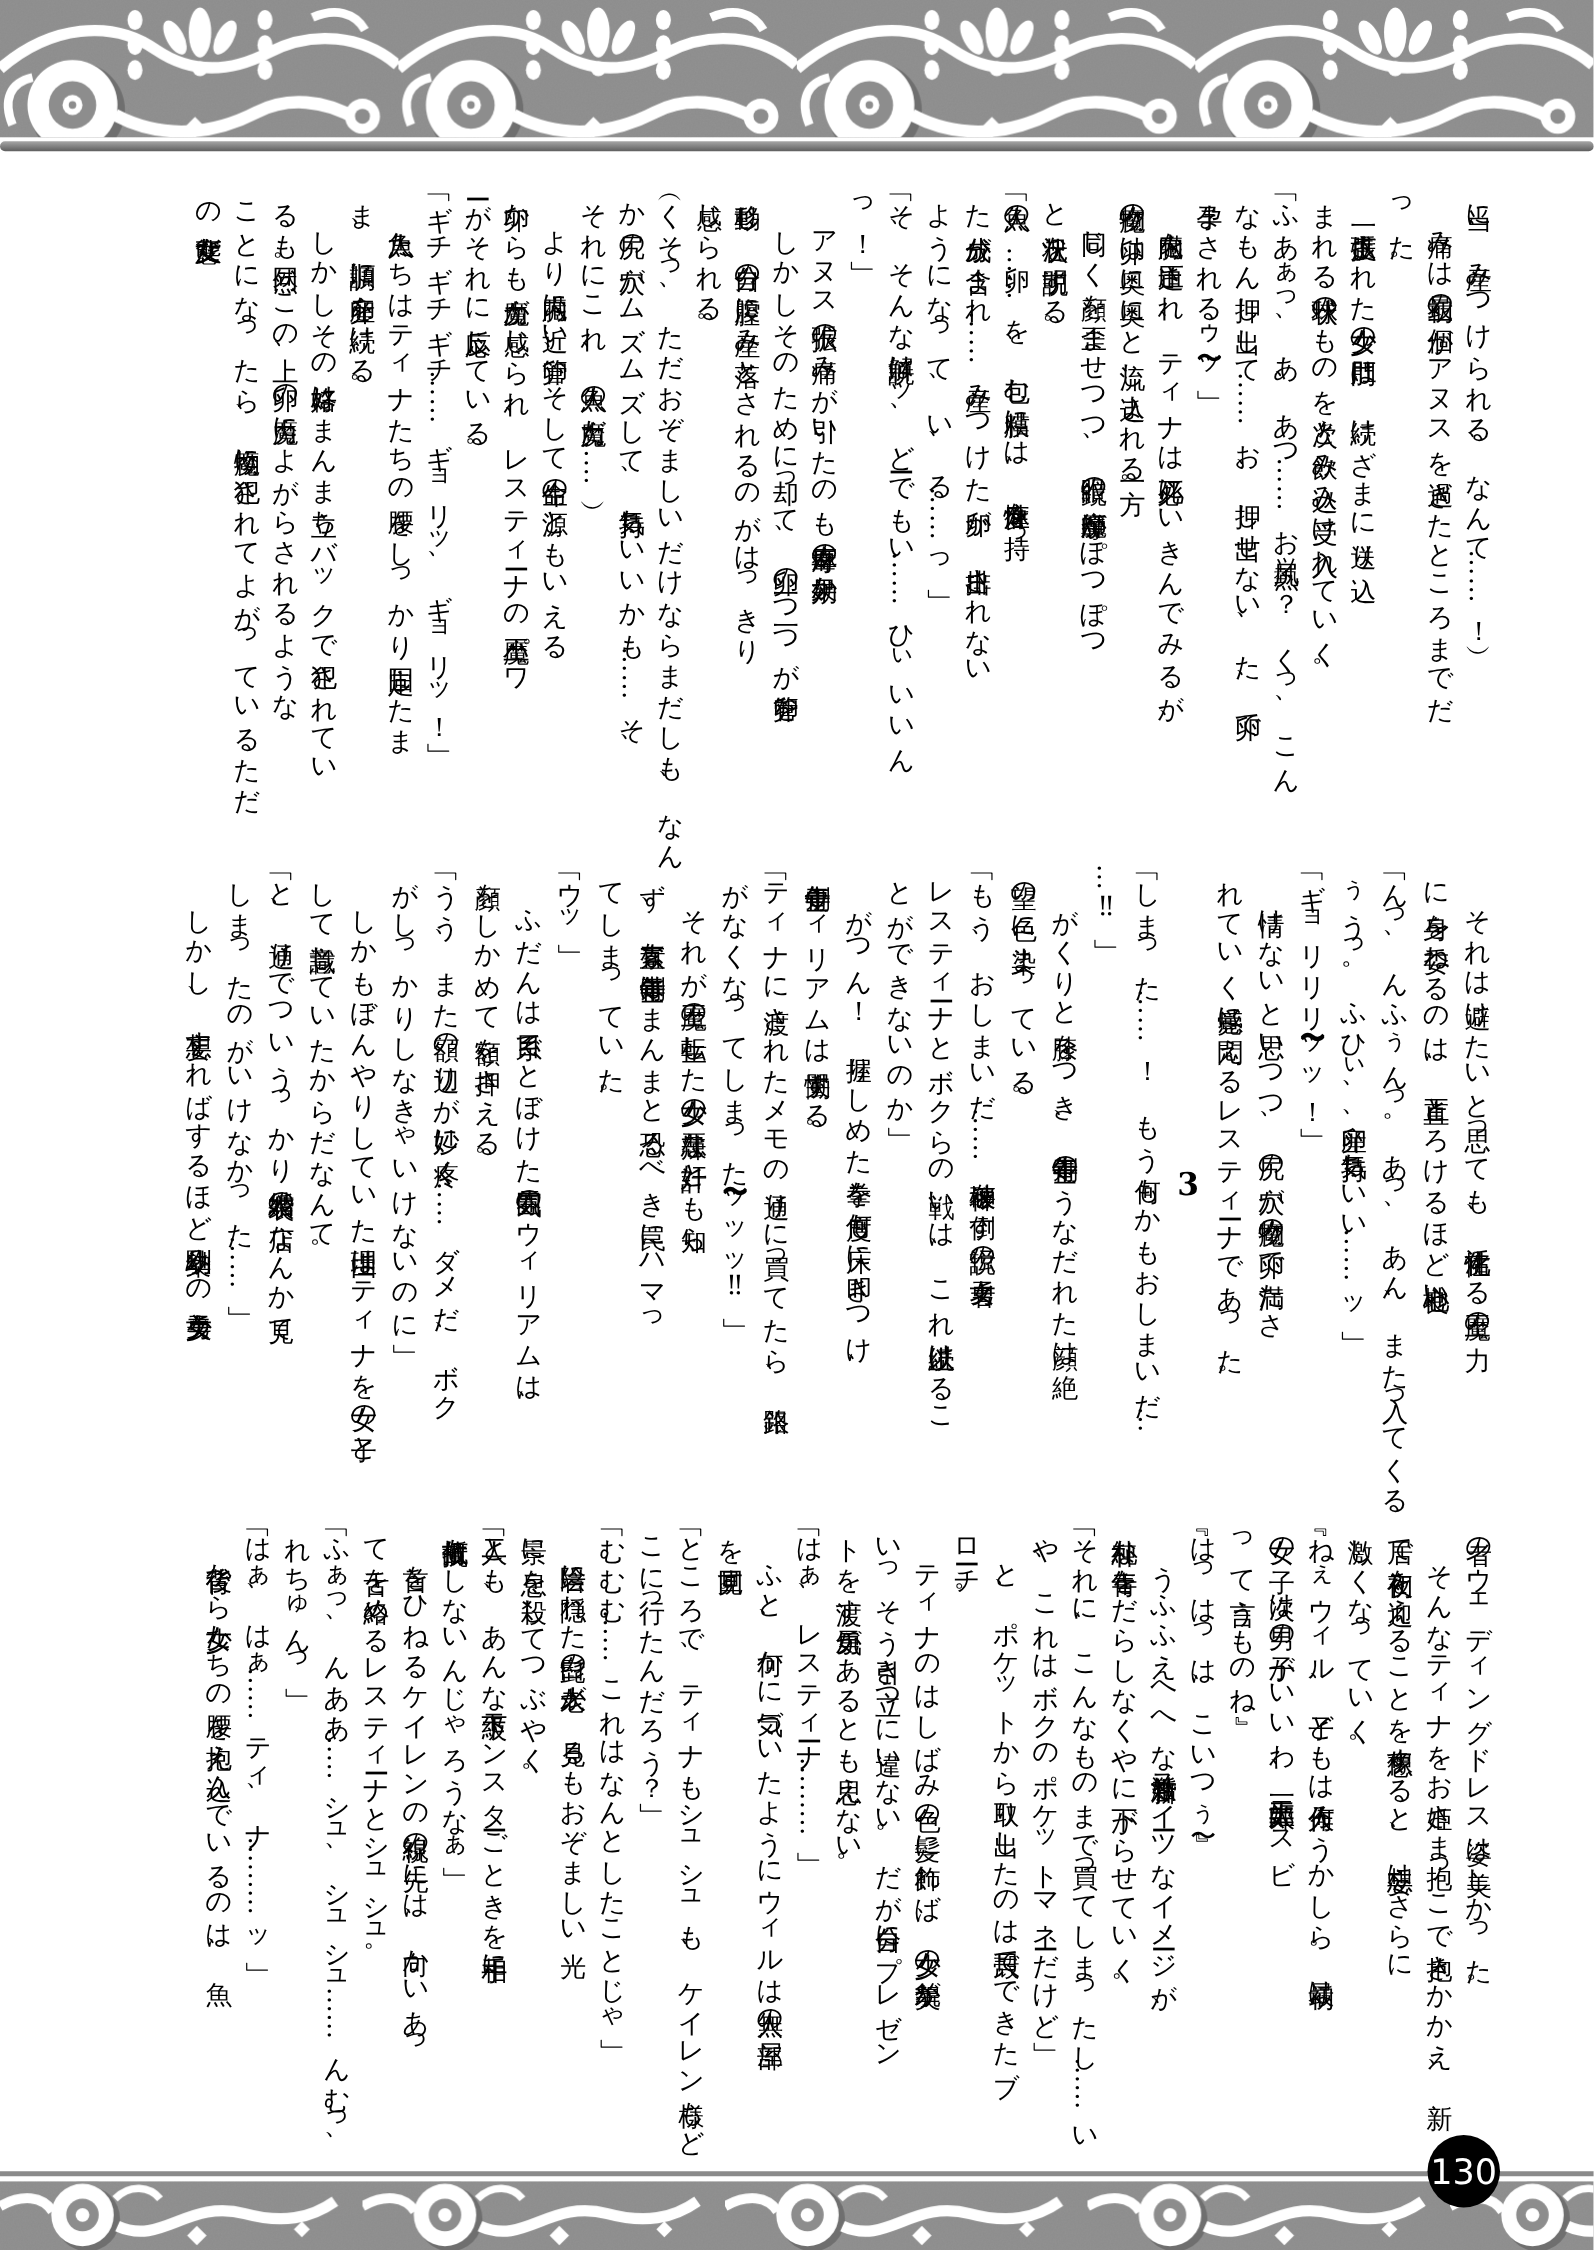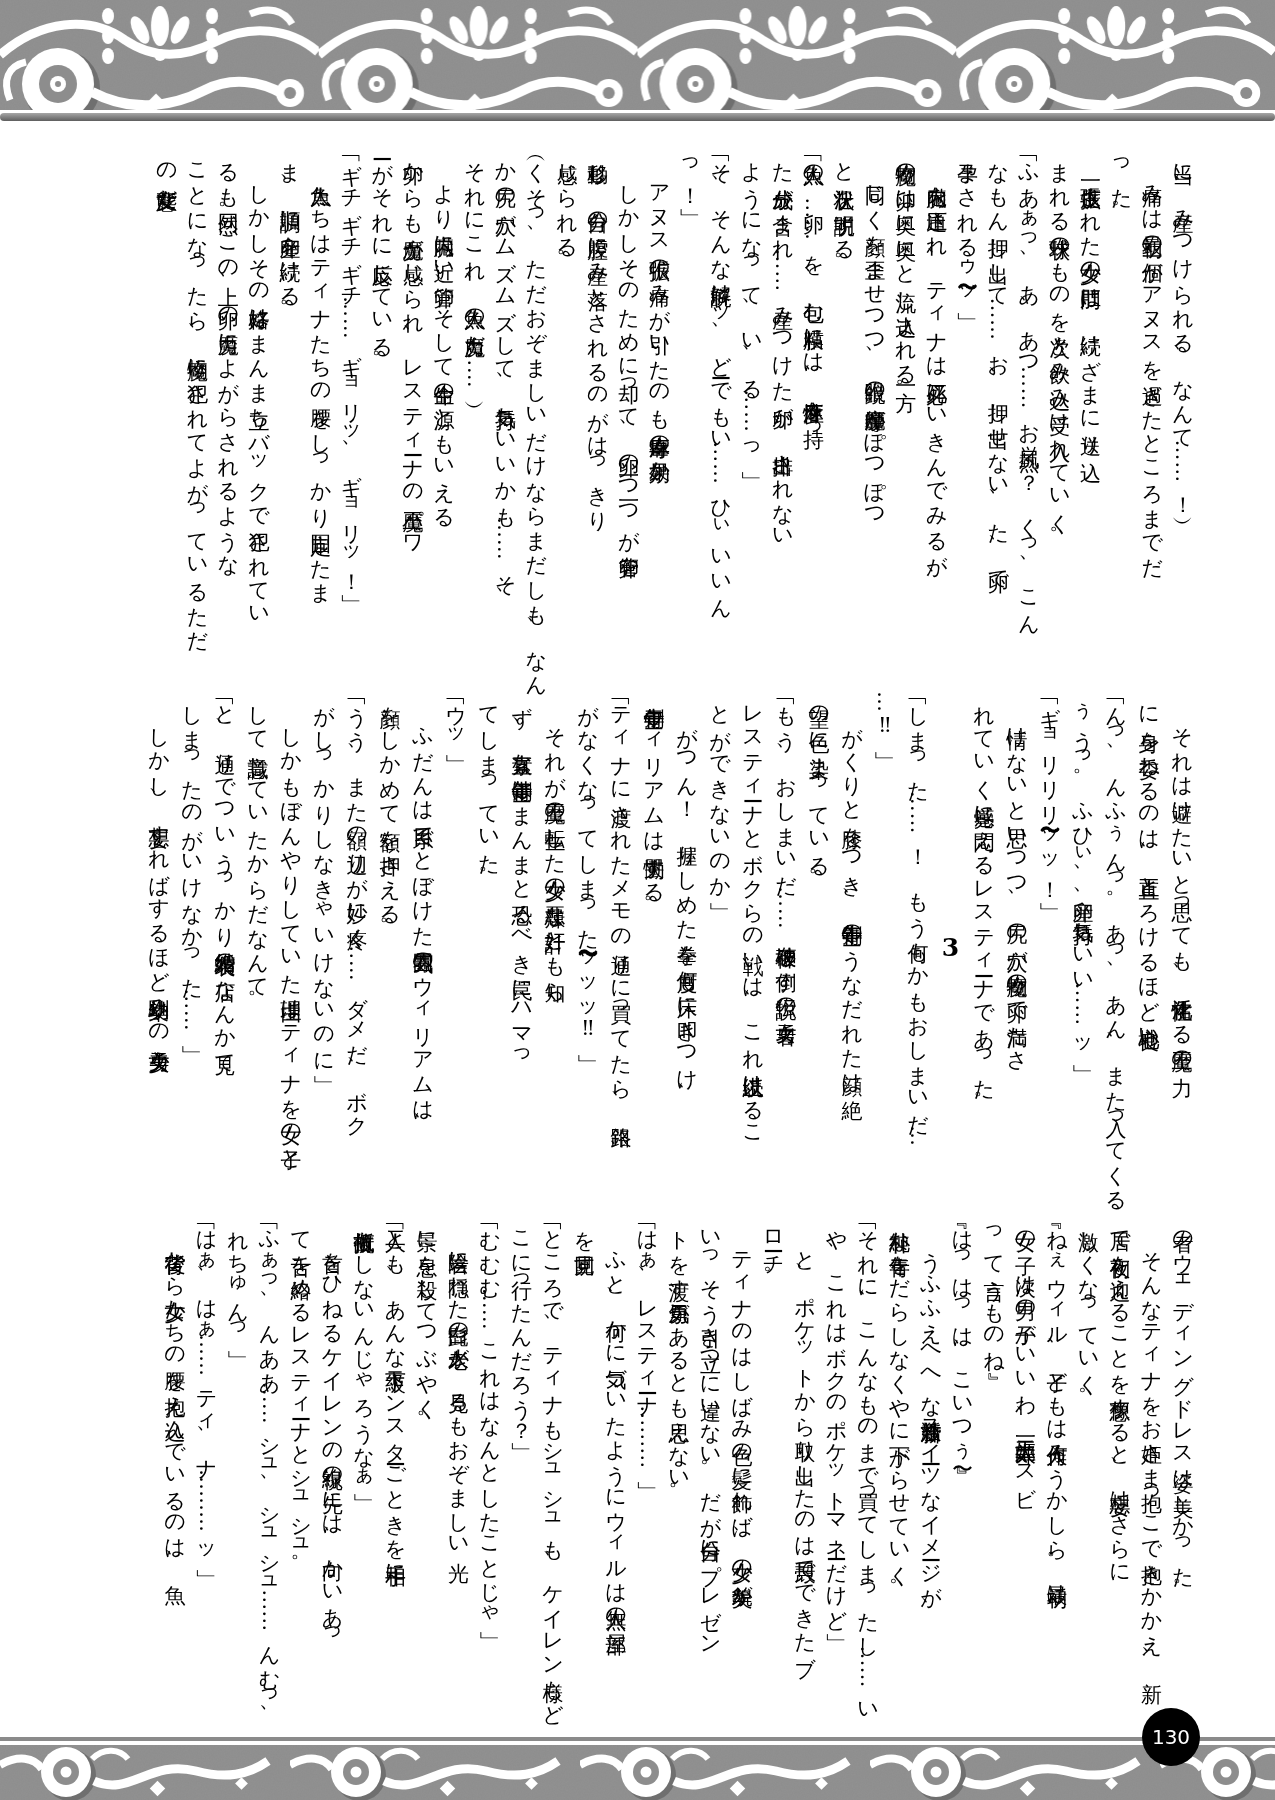--- a/index.html
+++ b/index.html
@@ -20,21 +20,21 @@
   .band p{margin:0;padding:0;white-space:pre;}
   .band1{top:148px;width:1048px;height:512px;line-height:30.8px;letter-spacing:0.7px;}
   .band2{top:691px;width:1058px;height:512px;line-height:33px;letter-spacing:0.7px;}
   .band3{top:1216px;width:1042px;height:500px;line-height:31.5px;letter-spacing:0px;}
   .band p.section-num{text-orientation:upright;font-weight:700;font-size:25px;
         text-align:center;letter-spacing:0;}
 
   
   .pageno{position:absolute;left:1142px;top:1708px;width:58px;height:58px;border-radius:50%;
           background:#000;color:#fff;display:flex;align-items:center;justify-content:center;
-          font-family:"DejaVu Sans","Liberation Sans",sans-serif;font-size:20px;z-index:5;}
+          font-family:"DejaVu Sans","Liberation Sans",sans-serif;font-size:28px;z-index:5;}
 </style>
 </head>
 <body>
 
 <div class="page">
 
   <svg class="border-top" viewBox="0 0 1275 110" preserveAspectRatio="none" aria-hidden="true">
     <defs>
       <filter id="grainT" x="0" y="0" width="100%" height="100%">
         <feTurbulence type="fractalNoise" baseFrequency="0.75" numOctaves="2" stitchTiles="stitch"></feTurbulence>

